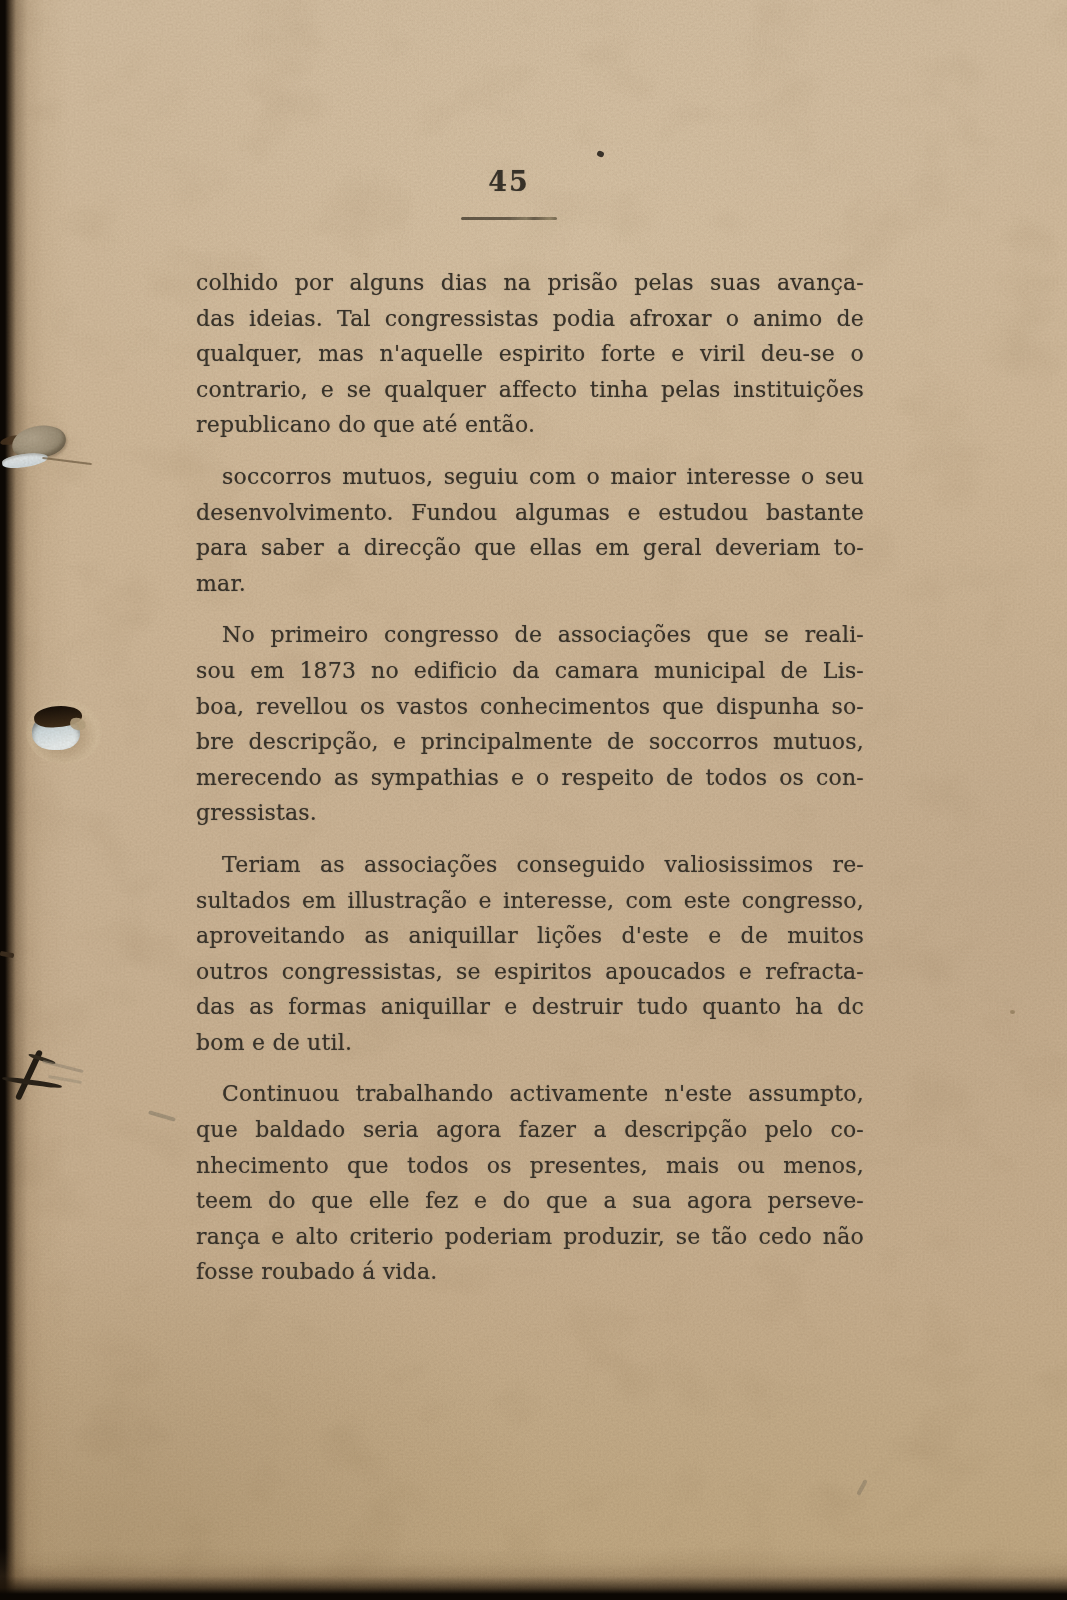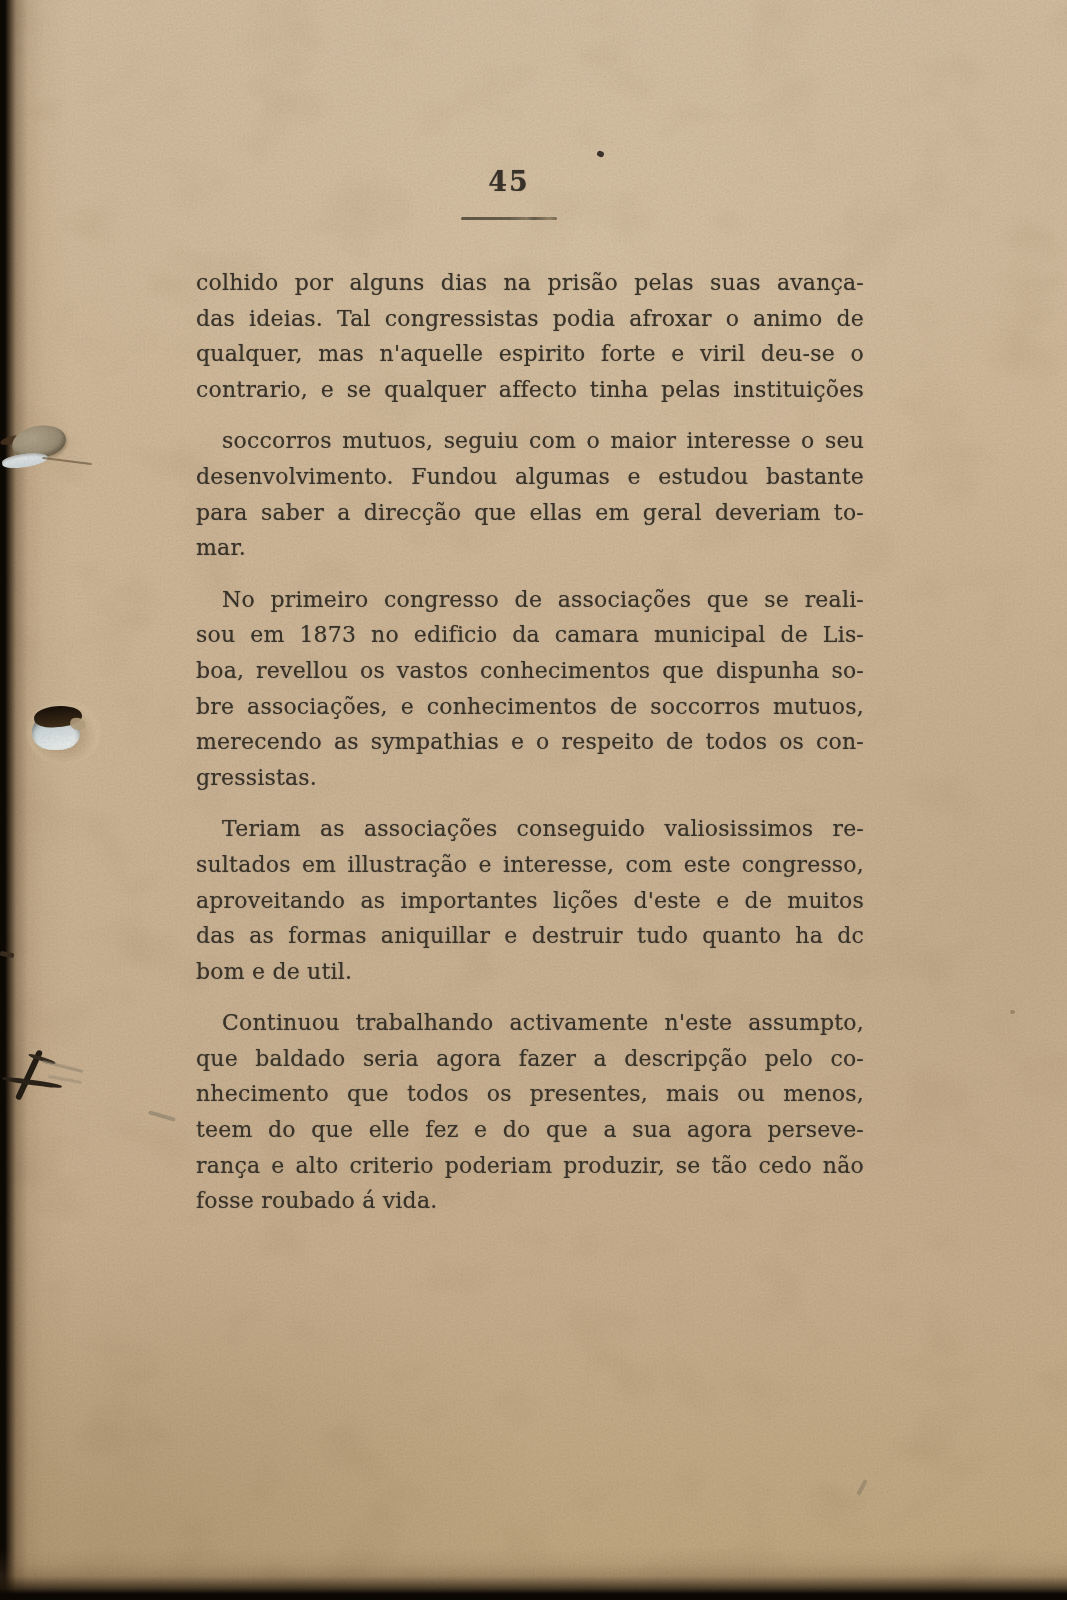--- a/index.html
+++ b/index.html
@@ -150,39 +150,41 @@
 <div class="pagenum">45</div>
 <div class="pagenum-rule"></div>
 <div class="ink-dot"></div>
 
 <div class="text-block">
     <div class="para">
       <div class="text-line">colhido por alguns dias na prisão pelas suas avança-</div>
       <div class="text-line">das ideias. Tal congressistas podia afroxar o animo de</div>
       <div class="text-line">qualquer, mas n'aquelle espirito forte e viril deu-se o</div>
       <div class="text-line">contrario, e se qualquer affecto tinha pelas instituições</div>
+      <div class="text-line last">republicano do que até então.</div>
     </div>
     <div class="para indent">
       <div class="text-line">soccorros mutuos, seguiu com o maior interesse o seu</div>
       <div class="text-line">desenvolvimento. Fundou algumas e estudou bastante</div>
       <div class="text-line">para saber a direcção que ellas em geral deveriam to-</div>
       <div class="text-line last">mar.</div>
     </div>
     <div class="para indent">
       <div class="text-line">No primeiro congresso de associações que se reali-</div>
       <div class="text-line">sou em 1873 no edificio da camara municipal de Lis-</div>
       <div class="text-line">boa, revellou os vastos conhecimentos que dispunha so-</div>
-      <div class="text-line">bre associações, e conhecimentos de soccorros mutuos,</div>
+      <div class="text-line">bre descripção, e principalmente de soccorros mutuos,</div>
       <div class="text-line">merecendo as sympathias e o respeito de todos os con-</div>
       <div class="text-line last">gressistas.</div>
     </div>
     <div class="para indent">
       <div class="text-line">Teriam as associações conseguido valiosissimos re-</div>
       <div class="text-line">sultados em illustração e interesse, com este congresso,</div>
-      <div class="text-line">aproveitando as importantes lições d'este e de muitos</div>
+      <div class="text-line">aproveitando as aniquillar lições d'este e de muitos</div>
+      <div class="text-line">outros congressistas, se espiritos apoucados e refracta-</div>
       <div class="text-line">das as formas aniquillar e destruir tudo quanto ha dc</div>
       <div class="text-line last">bom e de util.</div>
     </div>
     <div class="para indent">
       <div class="text-line">Continuou trabalhando activamente n'este assumpto,</div>
       <div class="text-line">que baldado seria agora fazer a descripção pelo co-</div>
       <div class="text-line">nhecimento que todos os presentes, mais ou menos,</div>
       <div class="text-line">teem do que elle fez e do que a sua agora perseve-</div>
       <div class="text-line">rança e alto criterio poderiam produzir, se tão cedo não</div>
       <div class="text-line last">fosse roubado á vida.</div>

